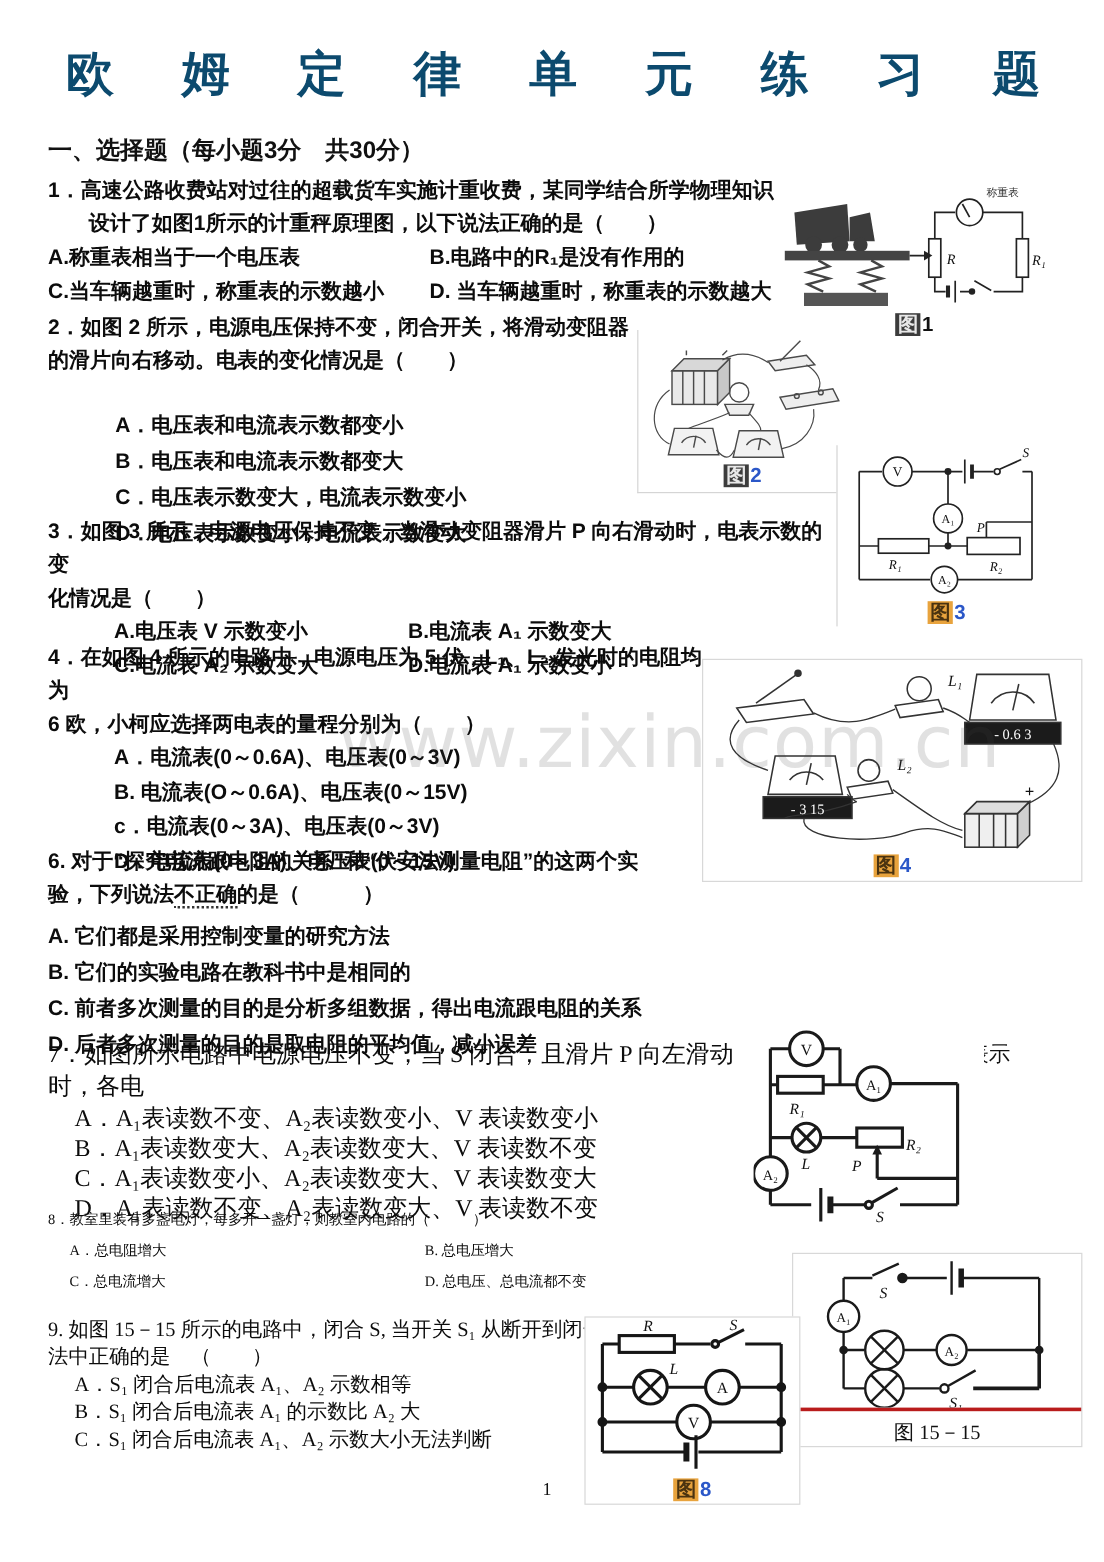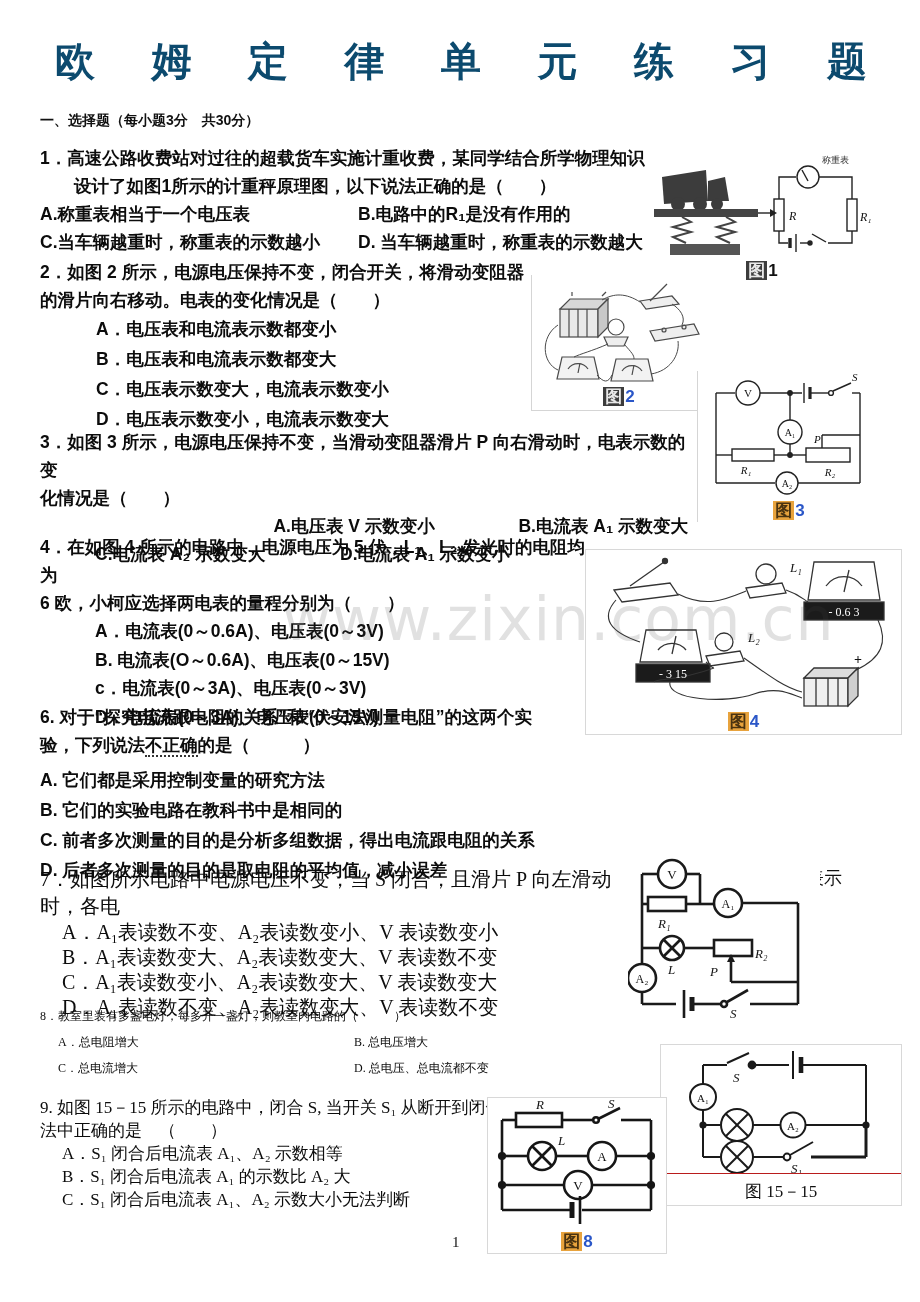--- a/index.html
+++ b/index.html
@@ -2,42 +2,42 @@
 <html><head>
 <meta charset="utf-8">
 <style>
   html,body{margin:0;padding:0;background:#fff;}
   #page{position:relative;width:920px;height:1302px;background:#ffffff;overflow:hidden;
         font-family:"Liberation Sans","DejaVu Sans",sans-serif;color:#111;}
   .abs{position:absolute;}
   
   .title{left:55px;top:34px;width:812px;font-size:40px;font-weight:bold;
          text-align:justify;text-align-last:justify;white-space:normal;color:#0c4a6e;}
-  .section{left:40px;top:112px;font-size:14px;font-weight:600;}
+  .section{left:40px;top:112px;font-size:20px;font-weight:600;}
   
   .q{font-size:17.5px;font-weight:600;line-height:28px;color:#0c0c0c;}
   .q .ind{padding-left:34px;}
   .optrow{display:flex;}
   .optrow .c1{width:318px;}
   .opt-ind{padding-left:56px;}
   
   .qs{font-family:"Liberation Serif","DejaVu Serif",serif;font-weight:400;color:#0c0c0c;}
   .emph{border-bottom:2px dotted #333;}
   
   .figbox{background:#fff;}
   .b-left{border-left:1px solid #d5d5d5;}
   .b-all{border:1px solid #d8d8d8;}
   .b-bot{border-bottom:1px solid #d5d5d5;}
   .figcap{text-align:center;font-size:17px;font-weight:600;margin-top:2px;}
   .figchar{background:#e8a33d;color:#4a3310;padding:0 2px;}
   .figchar.dark{background:#3c3c3c;color:#e8e8e8;}
   .fignum{color:#2b57c8;margin-left:1px;}
   .fignum.black{color:#111;}
   .figcap-serif{font-family:"Liberation Serif","DejaVu Serif",serif;font-weight:400;
-                font-size:17px;text-align:center;border-top:1px solid #b91c1c;padding-top:6px;}
+                font-size:17px;text-align:center;border-top:3px solid #b91c1c;padding-top:6px;}
   svg{display:block;}
   svg text{font-family:"Liberation Serif","DejaVu Serif",serif;}
   .watermark{left:282px;top:584px;font-size:60px;letter-spacing:1px;color:rgba(70,70,70,0.16);
              font-family:"DejaVu Sans",sans-serif;z-index:9;pointer-events:none;}
   .stray{left:806px;top:866px;font-size:18px;font-family:"Liberation Serif","DejaVu Serif",serif;}
   .pagenum{left:452px;top:1234px;font-size:15px;font-family:"Liberation Serif","DejaVu Serif",serif;}
 </style>
 </head>
 <body>
 
@@ -94,21 +94,21 @@
       <text x="174" y="16" font-size="9" fill="#333">称重表</text>
       <text x="141" y="73" font-size="12" font-style="italic" fill="#111">R</text>
       <text x="212" y="74" font-size="12" font-style="italic" fill="#111">R₁</text>
     </svg>
     <div class="figcap"><span class="figchar dark">图</span><span class="fignum black">1</span></div>
   </div>
 
   <div class="abs q" style="left:40px;top:258px;width:490px;">
     <div>2．如图 2 所示，电源电压保持不变，闭合开关，将滑动变阻器</div>
     <div>的滑片向右移动。电表的变化情况是（　　）</div>
-    <div class="opt-ind" style="line-height:30px;">
+    <div class="opt-ind" style="line-height:30px;margin-top:25px;">
       <div>A．电压表和电流表示数都变小</div>
       <div>B．电压表和电流表示数都变大</div>
       <div>C．电压表示数变大，电流表示数变小</div>
       <div>D．电压表示数变小，电流表示数变大</div>
     </div>
   </div>
 
   <div class="abs figbox b-left b-bot" style="left:531px;top:275px;width:174px;padding-bottom:2px;">
     <svg width="173" height="108" viewBox="0 0 173 108">
       <g stroke="#4a4a4a" stroke-width="1.2" fill="none">
@@ -155,21 +155,21 @@
           <path d="M92,69 C100,78 102,80 102,84"></path>
         </g>
       </g>
     </svg>
     <div class="figcap"><span class="figchar dark">图</span><span class="fignum">2</span></div>
   </div>
 
   <div class="abs q" style="left:40px;top:428px;width:648px;">
     <div>3．如图 3 所示，电源电压保持不变，当滑动变阻器滑片 P 向右滑动时，电表示数的变</div>
     <div>化情况是（　　）</div>
-    <div class="optrow" style="padding-left:55px;justify-content:flex-end;">
+    <div class="optrow" style="padding-left:55px;">
         <span class="c1" style="width:245px;">A.电压表 V 示数变小</span>
         <span>B.电流表 A₁ 示数变大</span>
       </div>
     <div class="optrow" style="padding-left:55px;">
         <span class="c1" style="width:245px;">C.电流表 A₂ 示数变大</span>
         <span>D.电流表 A₁ 示数变小</span>
       </div>
   </div>
 
   <div class="abs figbox b-left" style="left:697px;top:371px;width:174px;padding-left:4px;">

